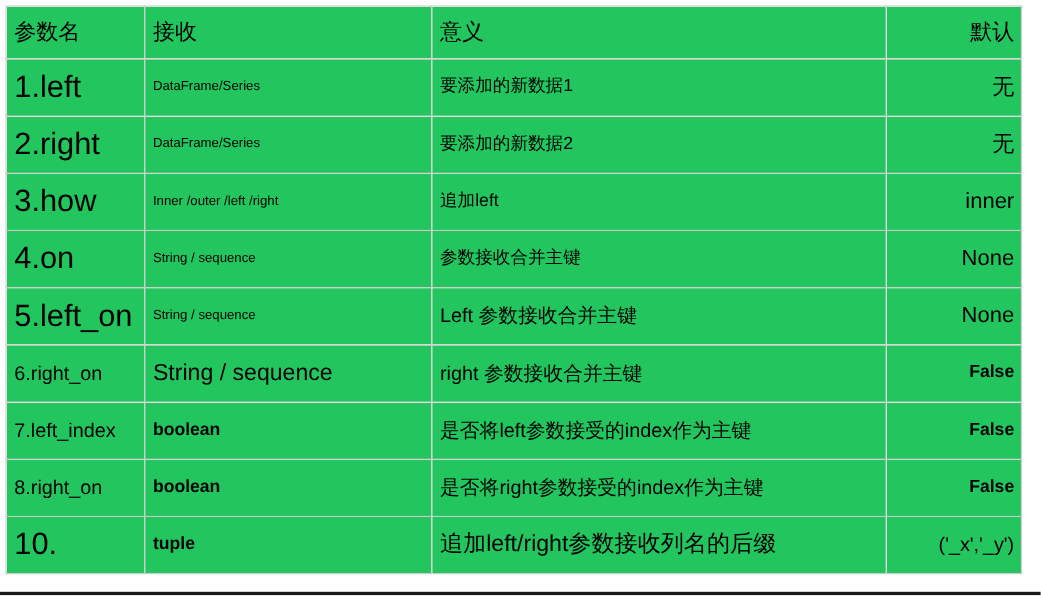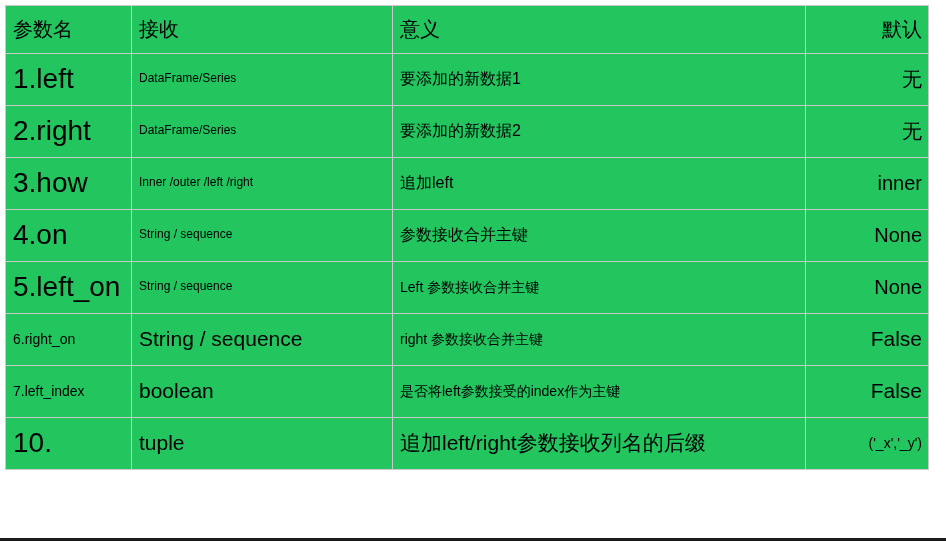--- a/index.html
+++ b/index.html
@@ -57,22 +57,22 @@
   .cell-mean   { font-size: 16px; }
   .cell-def    { font-size: 20px; text-align: right; }
 
   
   .row-head td { font-size: 20px; height: 40px; }
 
   
   .row-body td { height: 44px; }
 
   
-  .sz-sm  { font-size: 21px; }
-  .sz-md  { font-size: 14px; }
+  .sz-sm  { font-size: 16px; font-weight: bold; }
+  .sz-md  { font-size: 18px; }
   .sz-lg  { font-size: 21px; }
 
   .bottom-rule {
     position: absolute;
     left: 0;
     top: 538px;
     width: 946px;
     height: 3px;
     background: #1a1a1a;
   }
@@ -140,20 +140,26 @@
         <td class="cell-def sz-sm">False</td>
       </tr>
 
       <tr class="row-body">
         <td class="cell-name sz-md">7.left_index</td>
         <td class="cell-accept sz-sm">boolean</td>
         <td class="cell-mean sz-md">是否将left参数接受的index作为主键</td>
         <td class="cell-def sz-sm">False</td>
       </tr>
 
+      <tr class="row-body">
+        <td class="cell-name sz-md">8.right_on</td>
+        <td class="cell-accept sz-sm">boolean</td>
+        <td class="cell-mean sz-md">是否将right参数接受的index作为主键</td>
+        <td class="cell-def sz-sm">False</td>
+      </tr>
 
 
       <tr class="row-body">
         <td class="cell-name">10.</td>
         <td class="cell-accept sz-sm">tuple</td>
         <td class="cell-mean sz-lg">追加left/right参数接收列名的后缀</td>
         <td class="cell-def sz-md">('_x','_y')</td>
       </tr>
 
     </tbody>

